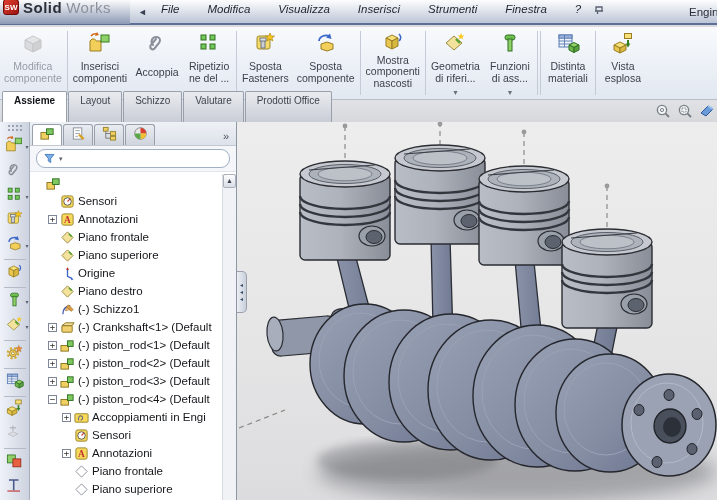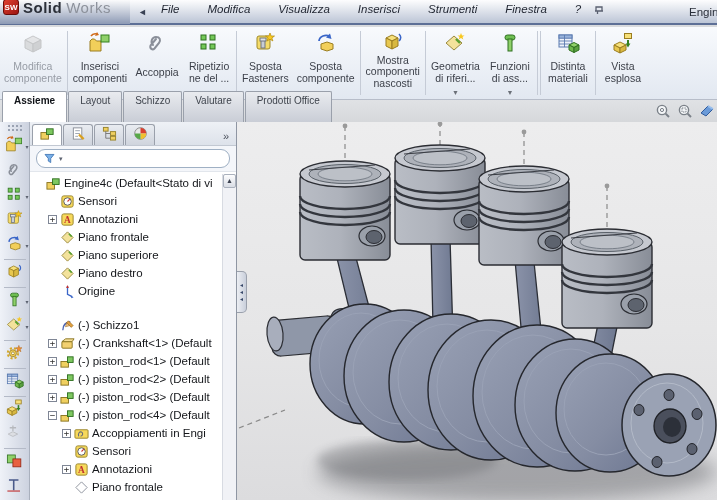--- a/index.html
+++ b/index.html
@@ -491,21 +491,20 @@
           <span class="fcaret">▾</span>
         </div>
       </div>
       <div class="tree" id="tree">
           <div class="trow" style="padding-left: 4px;">
             <span class="exp-spacer"></span>
             <span class="ticon"><svg width="15" height="15" viewBox="0 0 16 16">
                 <rect x="1" y="7" width="8" height="7" fill="#f0d060" stroke="#8a7420"></rect>
                 <rect x="7" y="3" width="7" height="6" fill="#7ec860" stroke="#2f7020"></rect>
               </svg></span>
-            <span class="tlabel">Engine4c  (Default&lt;Stato di vi</span>
           </div>
           <div class="trow" style="padding-left: 18px;">
             <span class="exp-spacer"></span>
             <span class="ticon"><svg width="15" height="15" viewBox="0 0 16 16">
                 <rect x="2" y="2" width="12" height="12" rx="2" fill="#f7d95c" stroke="#98832a"></rect>
                 <circle cx="8" cy="8" r="4" fill="#fff" stroke="#555"></circle>
                 <path d="M8 8 L10.5 5.5" stroke="#c33" stroke-width="1.2"></path>
               </svg></span>
             <span class="tlabel">Sensori</span>
           </div>
@@ -529,35 +528,35 @@
             <span class="exp-spacer"></span>
             <span class="ticon"><svg width="15" height="15" viewBox="0 0 16 16">
                 <polygon points="8,2 14,8 8,14 2,8" fill="#f3e29b" stroke="#9a8a40"></polygon>
                 <path d="M9.5 4 L12.5 7" stroke="#58a030" stroke-width="1.8"></path>
               </svg></span>
             <span class="tlabel">Piano superiore</span>
           </div>
           <div class="trow" style="padding-left: 18px;">
             <span class="exp-spacer"></span>
             <span class="ticon"><svg width="15" height="15" viewBox="0 0 16 16">
-                <polygon points="8,2 14,8 8,14 2,8" fill="#f3e29b" stroke="#9a8a40"></polygon>
-                <path d="M9.5 4 L12.5 7" stroke="#58a030" stroke-width="1.8"></path>
-              </svg></span>
-            <span class="tlabel">Piano destro</span>
-          </div>
-          <div class="trow" style="padding-left: 18px;">
-            <span class="exp-spacer"></span>
-            <span class="ticon"><svg width="15" height="15" viewBox="0 0 16 16">
                 <path d="M8 2 L8 11 L13 13.5" stroke="#3a66c8" stroke-width="1.4" fill="none"></path>
                 <polygon points="8,1 6.5,4.2 9.5,4.2" fill="#c03030"></polygon>
                 <polygon points="14.5,14 11.2,12.2 12.2,15.2" fill="#3a66c8"></polygon>
               </svg></span>
             <span class="tlabel">Origine</span>
           </div>
-          <div class="trow" style="padding-left: 18px; margin-top: 16px;">
+          <div class="trow" style="padding-left: 18px;">
+            <span class="exp-spacer"></span>
+            <span class="ticon"><svg width="15" height="15" viewBox="0 0 16 16">
+                <polygon points="8,2 14,8 8,14 2,8" fill="#f3e29b" stroke="#9a8a40"></polygon>
+                <path d="M9.5 4 L12.5 7" stroke="#58a030" stroke-width="1.8"></path>
+              </svg></span>
+            <span class="tlabel">Piano destro</span>
+          </div>
+          <div class="trow" style="padding-left: 18px;">
             <span class="exp-spacer"></span>
             <span class="ticon"><svg width="15" height="15" viewBox="0 0 16 16">
                 <path d="M3 13 Q3 5 11 4" stroke="#4a62b0" stroke-width="1.4" fill="none"></path>
                 <polygon points="9,3 14,8 12,10 7,5" fill="#e0a040" stroke="#8a5a10" stroke-width=".6"></polygon>
                 <polygon points="7,5 5.8,9.4 10.2,8.2" fill="#f0c080" stroke="#8a5a10" stroke-width=".5"></polygon>
               </svg></span>
             <span class="tlabel">(-) Schizzo1</span>
           </div>
           <div class="trow" style="padding-left: 18px;">
             <span class="exp">+</span>

